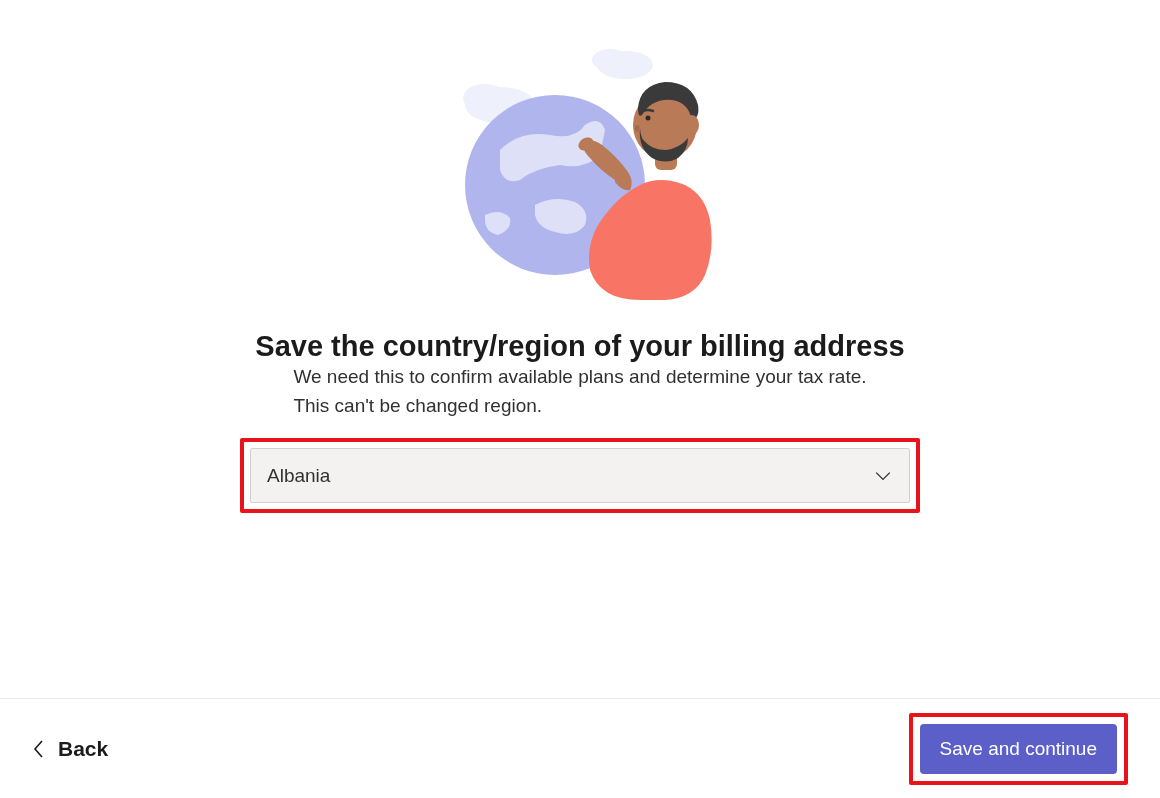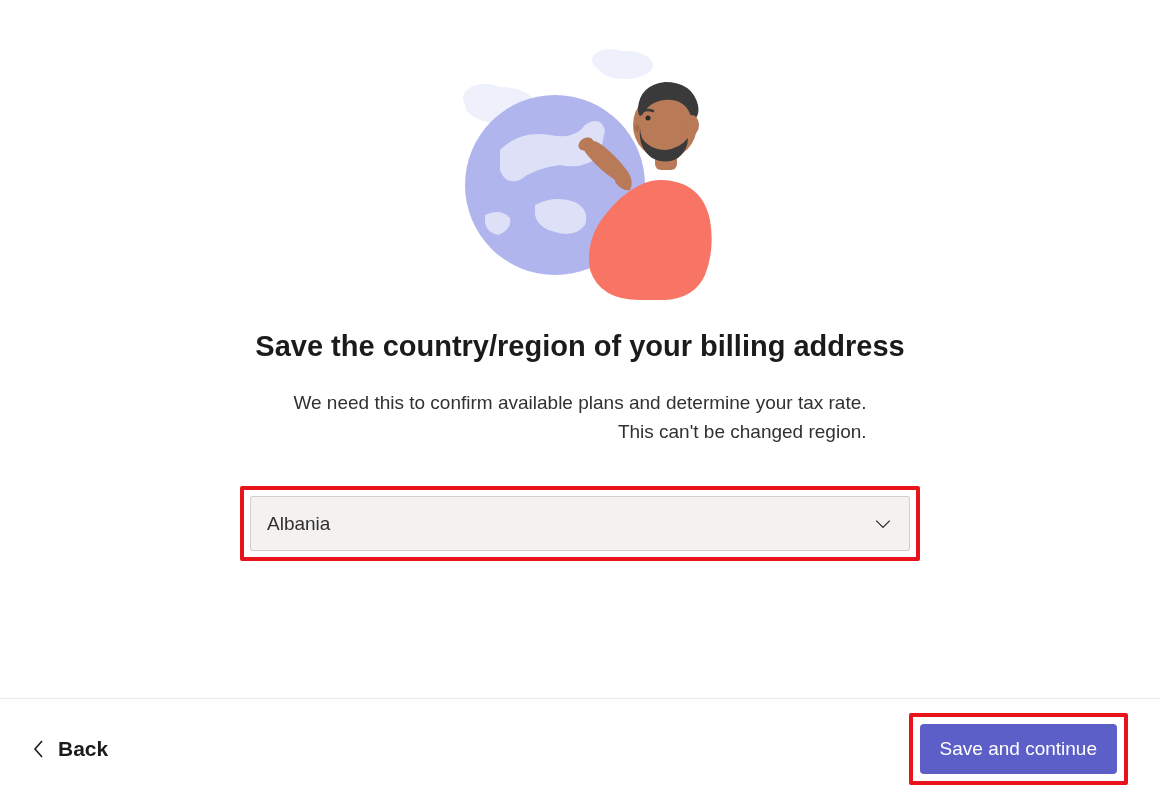--- a/index.html
+++ b/index.html
@@ -26,29 +26,29 @@
     .illustration {
       width: 280px;
       height: 280px;
       margin-bottom: 30px;
       position: relative;
     }
     .heading {
       font-size: 29px;
       font-weight: 700;
       color: #1b1b1b;
-      margin-bottom: 26px;
+      margin-bottom: 0;
       text-align: center;
     }
     .subtext {
       font-size: 19px;
       color: #323130;
-      text-align: right;
+      text-align: left;
       line-height: 1.5;
-      margin-bottom: 40px;
+      margin-bottom: 18px;
       max-width: 680px;
     }
     .dropdown-wrapper {
       width: 680px;
       padding: 6px;
       border: 4px solid #e8131b;
       border-radius: 2px;
     }
     .dropdown {
       width: 100%;

